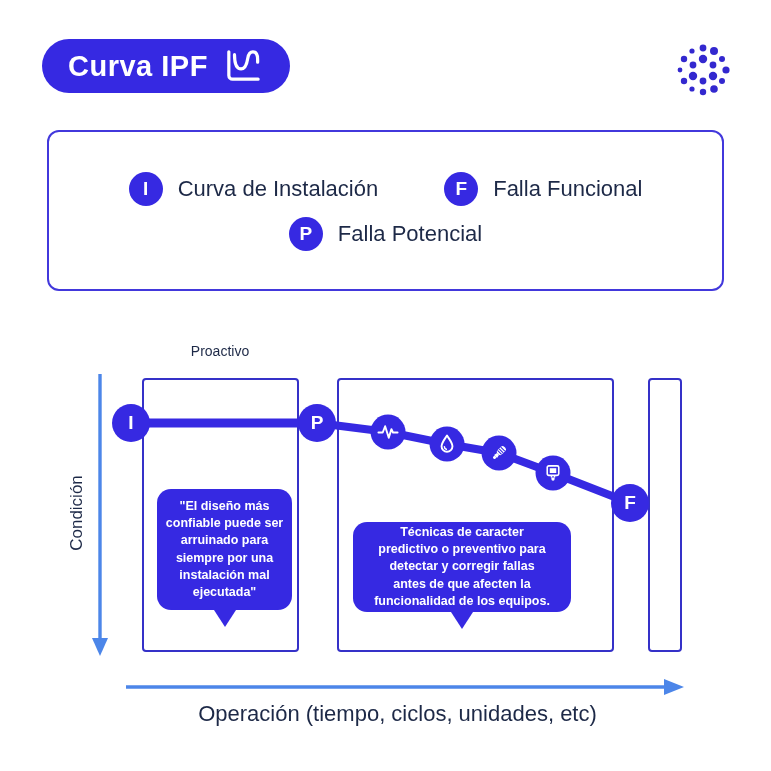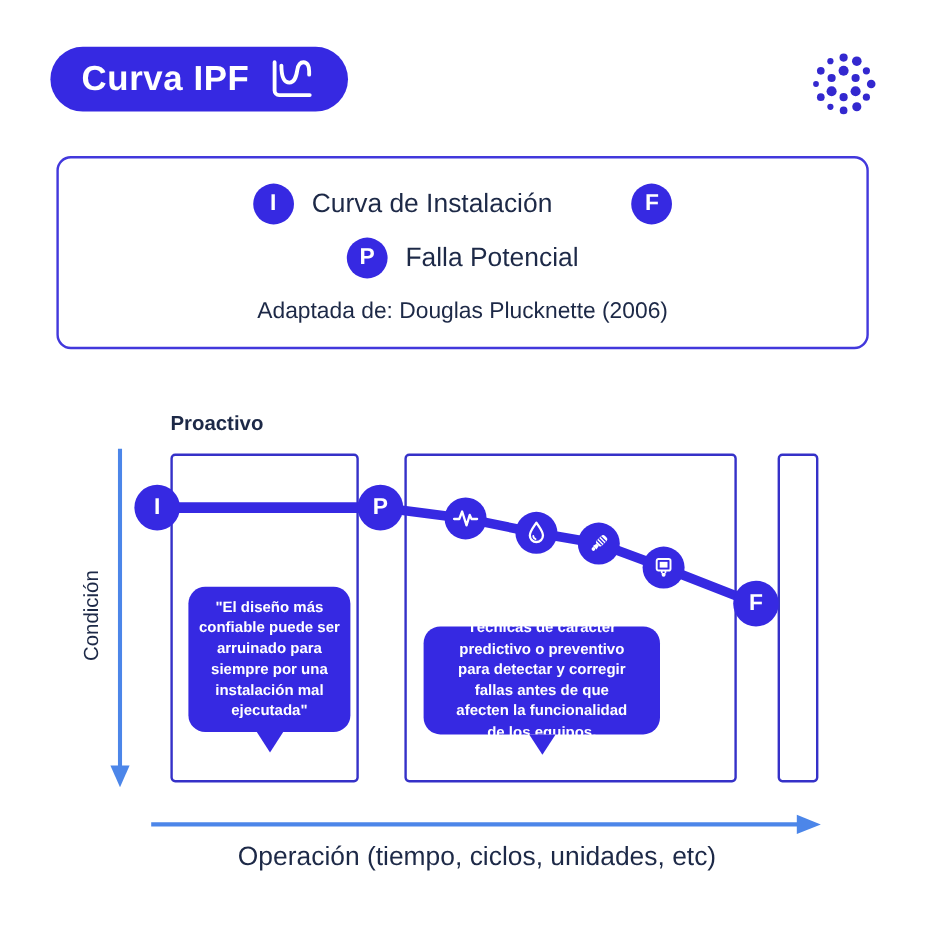--- a/index.html
+++ b/index.html
@@ -26,22 +26,22 @@
     border:2px solid var(--legend-border); border-radius:12px; background:#fff;
     display:flex; flex-direction:column; align-items:center; justify-content:center; gap:11px; padding-top:2px; }
   .legend-row{ display:flex; align-items:center; justify-content:center; gap:66px; }
   .legend-item{ display:flex; align-items:center; gap:15px; }
   .key-circle{ width:34px; height:34px; border-radius:50%; background:var(--primary);
     color:#fff; font-size:19px; font-weight:700; display:flex; align-items:center; justify-content:center; }
   .legend-label{ font-size:22px; color:var(--navy); }
   .legend-attrib{ font-size:19px; color:var(--navy); margin-top:6px; }
 
   
-  .section-title{ position:absolute; top:343px; font-size:17px;
-    font-weight:700; color:var(--navy); z-index:1; }
+  .section-title{ position:absolute; top:343px; text-align:center; font-size:14px;
+    font-weight:400; color:var(--navy); z-index:1; }
   .title-1{ left:142px; width:156px; }
   .title-2{ left:337px; width:277px; }
 
   .zone{ position:absolute; top:378px; height:274px; border:2px solid var(--box-border);
     border-radius:4px; background:#fff; z-index:1; }
   .zone-1{ left:142px; width:157px; }
   .zone-2{ left:337px; width:277px; }
   .zone-3{ left:648px; width:34px; }
 
   .lines-svg{ position:absolute; left:0; top:0; z-index:2; pointer-events:none; }
@@ -66,21 +66,21 @@
   .node-3{ left:499px; top:453px; }
   .node-4{ left:553px; top:473px; }
 
   .bubble{ position:absolute; background:var(--primary); color:#fff; border-radius:14px;
     font-size:12.5px; font-weight:600; line-height:1.38; text-align:center; z-index:3;
     display:flex; align-items:center; justify-content:center; }
   .bubble::after{ content:""; position:absolute; top:100%; left:50%; transform:translateX(-50%);
     border-left:11px solid transparent; border-right:11px solid transparent;
     border-top:17px solid var(--primary); }
   .bubble-left{ left:157px; top:489px; width:135px; height:121px; padding:10px 7px; }
-  .bubble-right{ left:353px; top:522px; width:197px; height:90px; padding:10px 20px; }
+  .bubble-right{ left:353px; top:522px; width:218px; height:90px; padding:10px 20px; }
 </style>
 </head>
 <body>
 
 <div class="stage">
 
   <div class="badge">
     <span class="badge-text">Curva IPF</span>
     <span class="badge-icon">
       <svg width="42" height="34" viewBox="0 0 44 36">
@@ -116,29 +116,29 @@
   </div>
 
   <div class="legend">
     <div class="legend-row">
       <div class="legend-item">
         <span class="key-circle">I</span>
         <span class="legend-label">Curva de Instalación</span>
       </div>
       <div class="legend-item">
         <span class="key-circle">F</span>
+        <span class="legend-label">Falla Funcional</span>
       </div>
     </div>
     <div class="legend-row">
       <div class="legend-item">
         <span class="key-circle">P</span>
         <span class="legend-label">Falla Potencial</span>
       </div>
     </div>
-    <div class="legend-attrib">Adaptada de: Douglas Plucknette (2006)</div>
   </div>
 
   <div class="section-title title-1">Proactivo</div>
 
   <div class="zone zone-1"></div>
   <div class="zone zone-2"></div>
   <div class="zone zone-3"></div>
 
   <svg class="lines-svg" width="771" height="771" viewBox="0 0 771 771">
 

